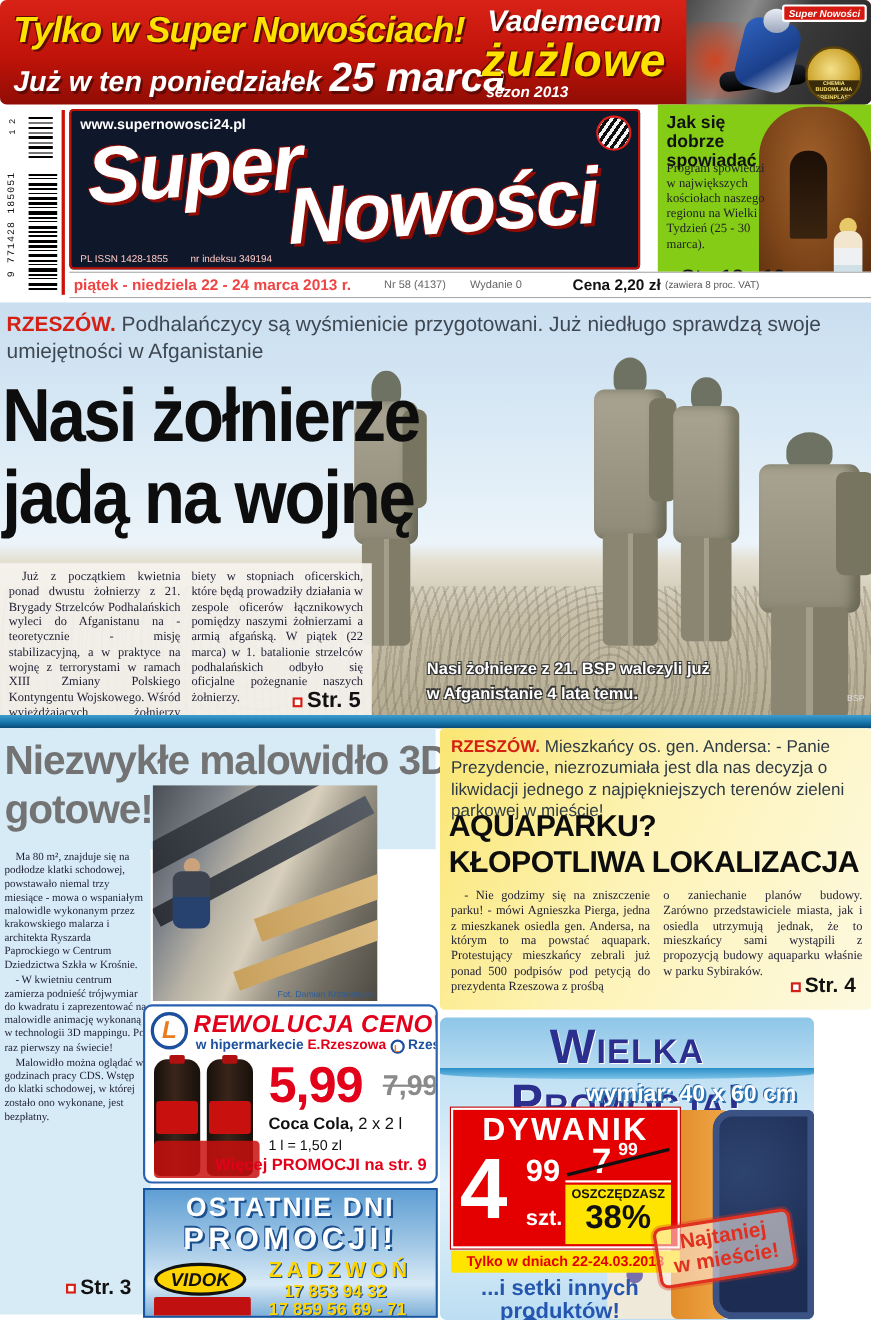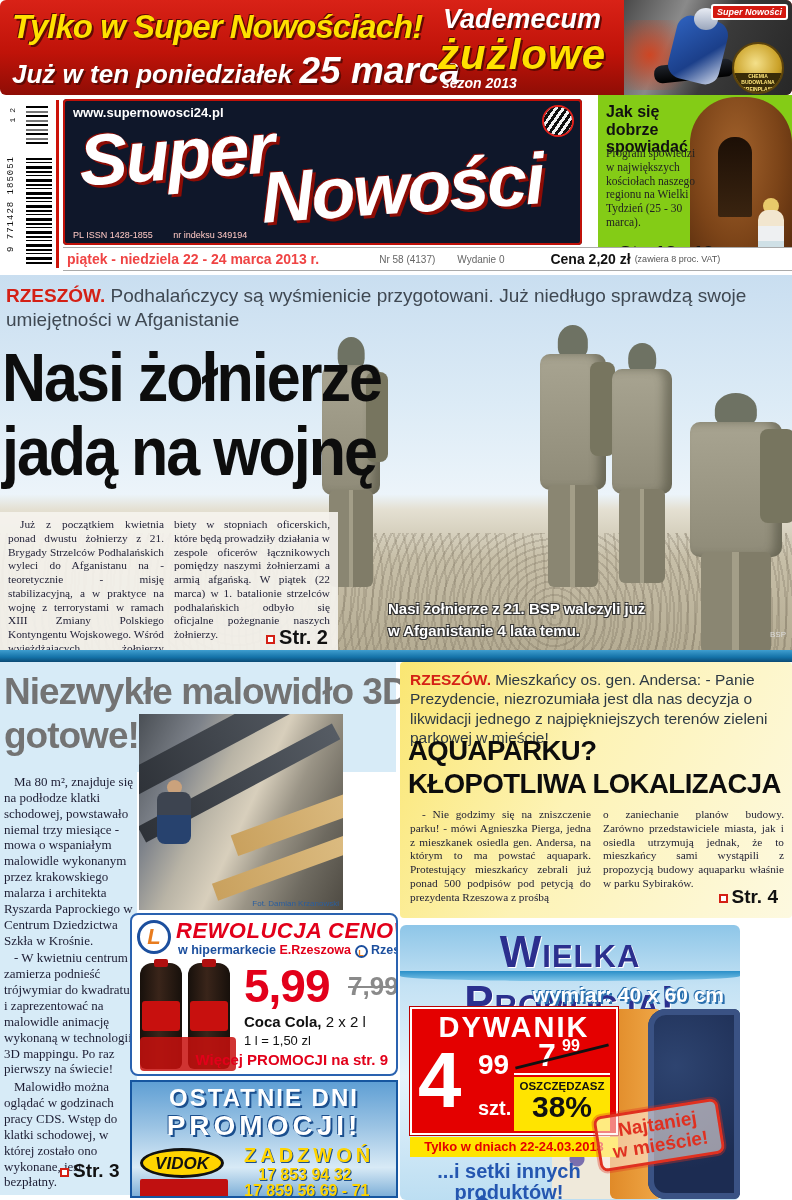--- a/index.html
+++ b/index.html
@@ -76,21 +76,21 @@
   .confess-title { position:absolute; left:8px; top:8px; width:110px; font-weight:bold; font-size:16px; color:#111; line-height:1.1; }
   .confess-body { position:absolute; left:8px; top:52px; width:96px; font-family:"Liberation Serif", serif;
     font-size:11.5px; line-height:1.2; color:#222; }
   .confess-ref { position:absolute; left:8px; bottom:6px; font-weight:bold; font-size:19px; color:#111; }
   .sq { display:inline-block; width:9px; height:9px; background:#fff; border:2px solid #d42015; margin-right:4px; }
 
   
   .dateline { position:absolute; left:63px; top:247px; width:729px; height:24px; background:#fff;
     border-top:1px solid #aaa; border-bottom:1px solid #aaa; display:flex; align-items:center; }
   .dl-date { font-weight:bold; font-size:14px; color:#ef4444; margin-left:4px; }
-  .dl-issue, .dl-edition { font-size:10px; color:#666; margin-left:60px; }
+  .dl-issue, .dl-edition { font-size:10px; color:#666; margin-left:30px; }
   .dl-edition { margin-left:22px; }
   .dl-price { font-weight:bold; font-size:14px; color:#111; margin-left:46px; }
   .dl-note { font-size:9px; color:#555; margin-left:4px; }
 
   
   .main-photo { position:absolute; left:0; top:275px; width:792px; height:378px;
     background:linear-gradient(180deg,#c9def0 0%,#dcebf6 34%,#ecf4fa 58%,#e4e0d2 62%,#c7bfa8 75%,#b5ac93 100%); }
   .ground-rocks { position:absolute; left:0; bottom:0; width:100%; height:120px;
     background:repeating-radial-gradient(circle at 30% 40%, rgba(120,110,90,.25) 0 2px, transparent 2px 9px),
                repeating-radial-gradient(circle at 70% 70%, rgba(90,80,65,.2) 0 2px, transparent 2px 7px); }
@@ -128,21 +128,21 @@
     line-height:1.18; letter-spacing:-1px; }
   .mural-photo { position:absolute; left:139px; top:714px; width:204px; height:196px; overflow:hidden;
     background:linear-gradient(115deg,#4a4f55 0%,#7d828a 22%,#b9b4a6 38%,#d8cfbc 52%,#9a9486 66%,#6e6a60 82%,#4e4a42 100%);text-align:center; }
   .mural-stripe { position:absolute; background:linear-gradient(90deg,#2e3238,#565c64); transform:rotate(-28deg); }
   .mural-wood { position:absolute; background:linear-gradient(90deg,#c9a15e,#e3c68f); transform:rotate(-20deg); }
   .mural-fig { position:absolute; left:18px; top:78px; width:34px; height:52px; border-radius:8px;
     background:linear-gradient(#3d4450 0 45%, #27426e 45%); }
   .mural-fig-head { position:absolute; left:28px; top:66px; width:15px; height:15px; border-radius:50%; background:#caa27c; }
   .mural-credit { position:absolute; right:4px; bottom:2px; font-size:8px; color:#2a5e9e; }
   .mural-body { position:absolute; left:4px; top:774px; width:130px; font-family:"Liberation Serif", serif;
-    font-size:13px; line-height:1.22; color:#1d1d33; }
+    font-size:10px; line-height:1.22; color:#1d1d33; }
   .mural-body p { margin-bottom:2px; text-indent:10px; }
   .mural-ref { position:absolute; left:60px; top:1160px; font-weight:bold; font-size:19px; color:#111; }
 
   
   .aqua { position:absolute; left:400px; top:662px; width:392px; height:256px;
     background:linear-gradient(115deg,#fae672 0%,#fdf3b6 45%,#fdf9e0 100%); border-radius:4px; }
   .aqua-lead { position:absolute; left:10px; top:8px; width:374px; font-size:15.5px; color:#2e3a44; line-height:1.25; }
   .aqua-headline { position:absolute; left:8px; top:72px; width:380px; font-weight:bold; font-size:27.5px;
     color:#0d0d0d; line-height:1.2; letter-spacing:-0.5px; }
   .aqua-body { position:absolute; left:10px; top:146px; width:374px; display:flex; gap:12px; }
@@ -338,21 +338,21 @@
   <div class="headline-main">
     <div>Nasi żołnierze</div>
     <div>jadą na wojnę</div>
   </div>
 
   <div class="main-body">
     <div class="main-cols">
       <div class="col"><span class="indent"></span><span>Już z początkiem kwietnia ponad dwustu żołnierzy z 21. Brygady Strzelców Podhalańskich wyleci do Afganistanu na - teoretycznie - misję stabilizacyjną, a w praktyce na wojnę z terrorystami w ramach XIII Zmiany Polskiego Kontyngentu Wojskowego. Wśród wyjeżdżających żołnierzy znajdują się także trzy ko-</span></div>
       <div class="col"><span>biety w stopniach oficerskich, które będą prowadziły działania w zespole oficerów łącznikowych pomiędzy naszymi żołnierzami a armią afgańską. W piątek (22 marca) w 1. batalionie strzelców podhalańskich odbyło się oficjalne pożegnanie naszych żołnierzy.</span></div>
     </div>
-    <div class="main-ref"><span class="sq"></span><span>Str. 2</span></div>
+    <div class="main-ref"><span class="sq"></span><span>Str. 5</span></div>
   </div>
 
   <div class="caption-main">
     <div>Nasi żołnierze z 21. BSP walczyli już</div>
     <div>w Afganistanie 4 lata temu.</div>
   </div>
   <div class="photo-credit-main">BSP</div>
 
   <div class="blue-bar"></div>
 

